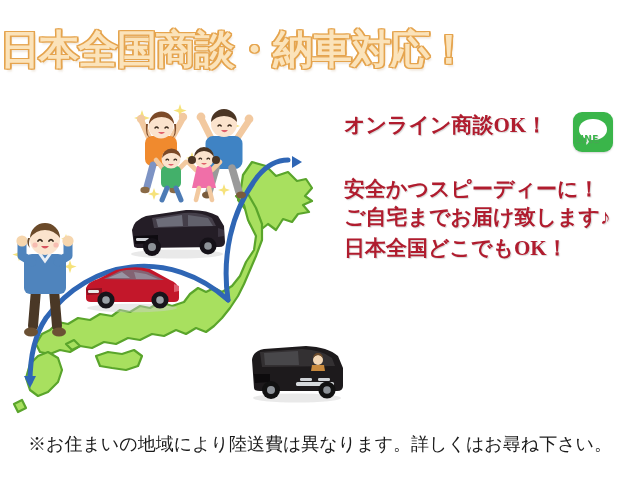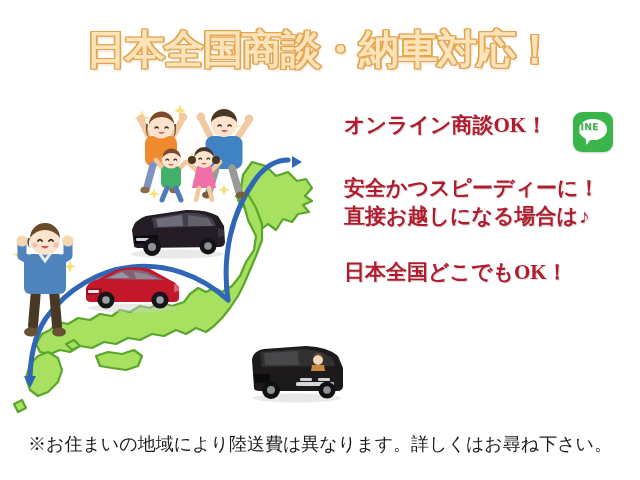--- a/index.html
+++ b/index.html
@@ -15,21 +15,20 @@
     overflow: hidden;
     font-family: "Liberation Serif", "DejaVu Serif", serif;
   }
 
   
   .headline {
     position: absolute;
     left: 0;
     top: 28px;
     width: 640px;
-    text-align: center;
     font-family: "DejaVu Sans", "Liberation Sans", sans-serif;
     font-weight: bold;
     font-size: 40px;
     letter-spacing: -1px;
     line-height: 1.05;
     color: #fbe3ba;
     -webkit-text-stroke: 1.6px #e3a css;
     white-space: nowrap;
     text-shadow:
       -1.4px -1.4px 0 #e5a44e,  1.4px -1.4px 0 #e5a44e,
@@ -50,21 +49,21 @@
     color: #b01c2e;
     font-size: 21px;
     font-weight: bold;
     line-height: 1.32;
     letter-spacing: 0px;
     white-space: nowrap;
     text-shadow: 1px 1px 1px rgba(120,120,120,0.30);
   }
   .copy-block .line { display: block; }
   .blk1 { margin-bottom: 24px; }
-  .blk2 { margin-bottom: 28px; font-family: Liberation Mono, monospace; }
+  .blk2 { margin-bottom: 4px; }
   .blk3 { margin-bottom: 6px; }
 
   
   .line1-row {
     display: flex;
     gap: 26px;
   }
 
   
   .line-badge {
@@ -91,21 +90,21 @@
     left: 6px;
     bottom: -5px;
     width: 8px;
     height: 9px;
     background: #ffffff;
     clip-path: polygon(0 0, 100% 0, 18% 100%);
   }
   .line-word {
     position: absolute;
     left: 0;
-    top: 10px;
+    top: 22px;
     width: 27px;
     text-align: center;
     font-family: "DejaVu Sans", "Liberation Sans", sans-serif;
     font-size: 9px;
     font-weight: bold;
     letter-spacing: 0.5px;
     color: #3ab54a;
   }
 
   
@@ -345,21 +344,21 @@
         <span class="line">オンライン商談OK！</span>
         <span class="line-badge">
           <span class="line-bubble"></span>
           <span class="line-word">LINE</span>
         </span>
       </div>
     </div>
 
     <div class="copy-block blk2">
       <span class="line">安全かつスピーディーに！</span>
-      <span class="line">直接お越しになる場合は♪</span>
+      <span class="line">ご自宅までお届け致します♪</span>
     </div>
 
     <div class="copy-block blk3">
       <span class="line">日本全国どこでもOK！</span>
     </div>
 
   </div>
 
   <div class="footnote">※お住まいの地域により陸送費は異なります。詳しくはお尋ね下さい。</div>
 

